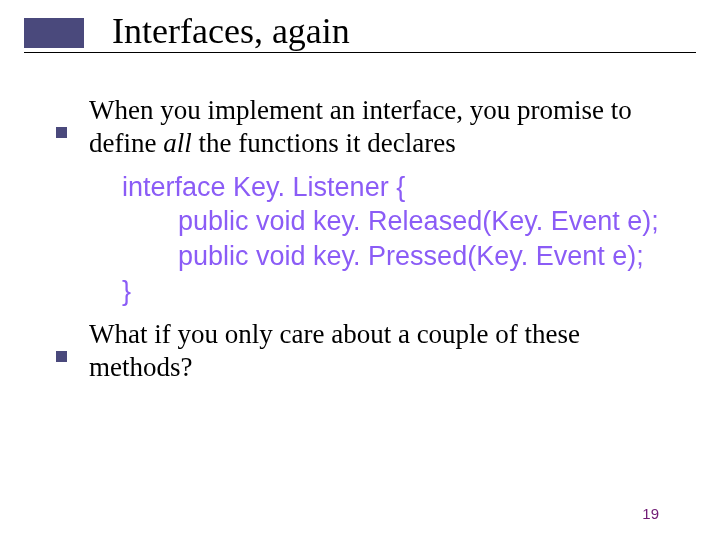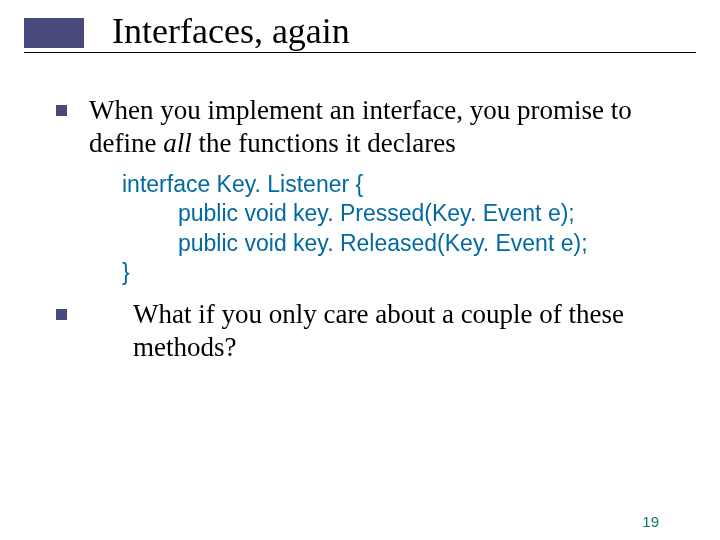--- a/index.html
+++ b/index.html
@@ -48,57 +48,56 @@
     background: #000;
   }
   .body {
     position: absolute;
     left: 56px;
     top: 94px;
     width: 620px;
   }
   .bullet-row {
     display: flex;
-    align-items: flex-start;
+    align-items: center;
     margin-bottom: 4px;
   }
   .bullet-row.gap {
     margin-top: 6px;
-    gap: 44px;
   }
   .sq {
     flex: 0 0 auto;
     width: 11px;
     height: 11px;
     background: #4a497c;
     margin-top: 11px;
     margin-right: 22px;
   }
   .btext {
     font-size: 27px;
     line-height: 1.22;
   }
   .btext .ital { font-style: italic; }
   .code-block {
     margin-left: 66px;
     margin-top: 10px;
     margin-bottom: 10px;
     font-family: Verdana, Geneva, sans-serif;
-    font-size: 23px;
+    font-size: 27px;
     line-height: 1.28;
-    color: #0369a1;
+    color: #8b5cf6;
   }
   .code-line.indent { padding-left: 56px; }
   .pagenum {
     position: absolute;
     right: 14px;
-    bottom: 10px;
+    bottom: 18px;
     font-family: Arial, Helvetica, sans-serif;
     font-size: 15px;
-    color: #0f766e;
+    color: #701a75;
   }
 </style>
 </head>
 <body>
 
 <div class="slide">
 
   <div class="title-block">
     <div class="title-accent"></div>
     <div class="title-text">Interfaces, again</div>
@@ -110,22 +109,22 @@
     <div class="bullet-row">
       <div class="sq"></div>
       <div class="btext">
         <span>When you implement an interface, you promise to define </span><span class="ital">all</span><span> the functions it declares</span>
       </div>
     </div>
 
 
     <div class="code-block">
       <div class="code-line">interface Key. Listener {</div>
+      <div class="code-line indent">public void key. Released(Key. Event e);</div>
       <div class="code-line indent">public void key. Pressed(Key. Event e);</div>
-      <div class="code-line indent">public void key. Released(Key. Event e);</div>
       <div class="code-line">}</div>
     </div>
 
     <div class="bullet-row gap">
       <div class="sq"></div>
       <div class="btext">What if you only care about a couple of these methods?</div>
     </div>
 
   </div>
 

